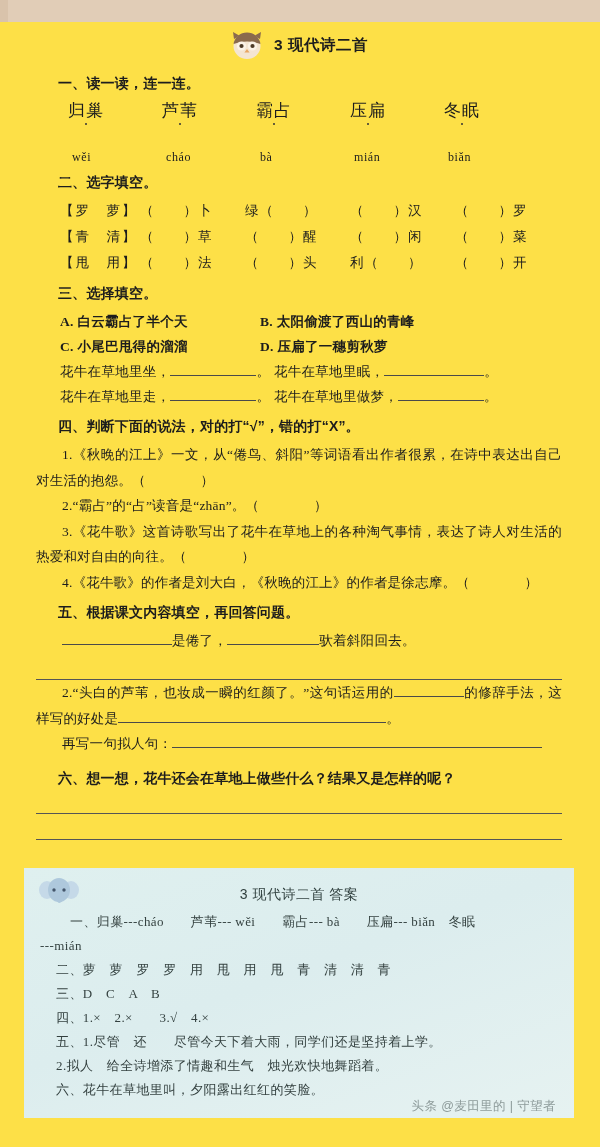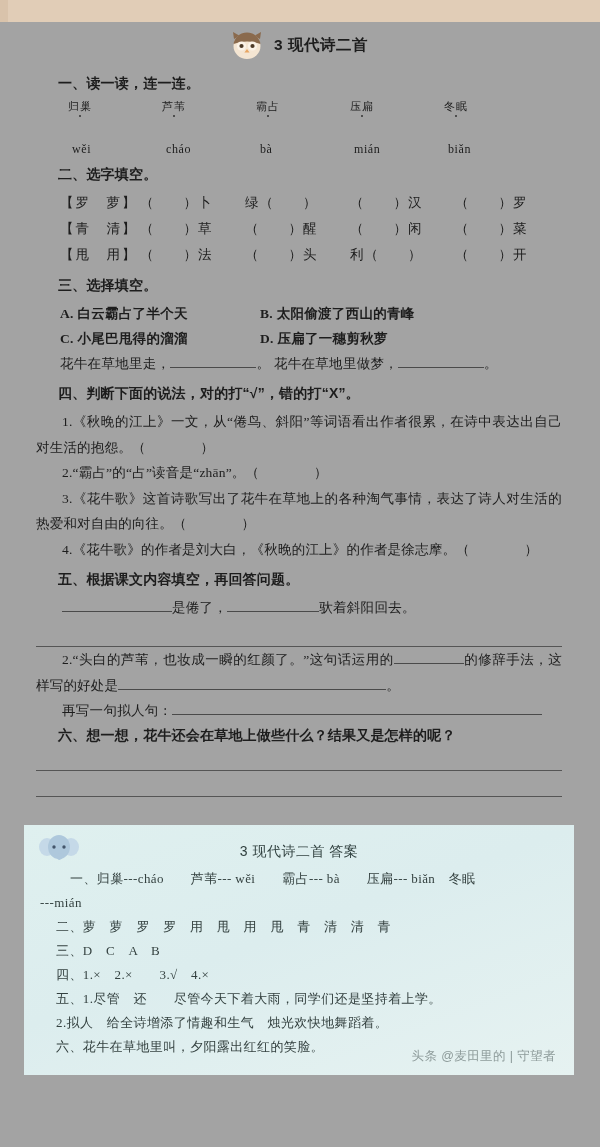--- a/index.html
+++ b/index.html
@@ -3,21 +3,21 @@
 <meta charset="utf-8">
 <style>
   html,body{margin:0;padding:0;}
   body{
     width:600px;
     background:#ffffff;
     font-family:"Liberation Serif","DejaVu Serif",serif;
     color:#1d1d1d;
     -webkit-font-smoothing:antialiased;
   }
-  .page{position:relative;width:600px;min-height:1147px;overflow:hidden;background:#a3a3a3;}
+  .page{position:relative;width:600px;min-height:1147px;overflow:hidden;background:#fde047;}
 
   
   .top-banner{
     position:absolute;left:0;top:0;width:600px;height:22px;
     background:#e1cdb7;
   }
   .top-banner .shade{
     position:absolute;left:0;top:0;width:8px;height:22px;
     background:#d9c3ab;
   }
@@ -43,21 +43,21 @@
     font-family:"Liberation Sans","DejaVu Sans",sans-serif;
     letter-spacing:.2px;
   }
   .sec-head.tight{margin-bottom:3px;}
 
   
   .match-row{
     display:flex;margin:0 0 0 26px;width:470px;
   }
   .match-row .cell{
-    flex:1 1 0;font-size:11px;text-align:left;letter-spacing:1px;
+    flex:1 1 0;font-size:17px;text-align:left;letter-spacing:1px;
     position:relative;
   }
   .match-words .cell{padding-left:6px;}
   .match-words .cell .dotted{position:relative;}
   .match-words .cell .dotted::after{
     content:"";position:absolute;left:50%;bottom:-5px;
     width:2px;height:2px;border-radius:50%;background:#333;
     transform:translateX(-50%);
   }
   .match-gap{height:26px;}
@@ -133,21 +133,21 @@
   }
   .ans-line-txt{
     font-size:13px;line-height:24px;color:#33403f;letter-spacing:.4px;
     margin:0;padding-left:16px;text-indent:0;
   }
   .ans-line-txt.first{text-indent:14px;}
   .ans-line-txt.cont{padding-left:0;}
 
   
   .watermark{
-    position:absolute;right:18px;bottom:10px;
+    position:absolute;right:18px;bottom:3px;
     font-size:12.5px;color:#7e8c8b;opacity:.85;
     font-family:"Liberation Sans","DejaVu Sans",sans-serif;
     letter-spacing:.4px;white-space:nowrap;
   }
 </style>
 </head>
 <body>
 
 <div class="page">
 
@@ -221,20 +221,24 @@
     <div class="opt-row">
       <span class="opt">A. 白云霸占了半个天</span>
       <span class="opt">B. 太阳偷渡了西山的青峰</span>
     </div>
     <div class="opt-row">
       <span class="opt">C. 小尾巴甩得的溜溜</span>
       <span class="opt">D. 压扁了一穗剪秋萝</span>
     </div>
 
     <div class="sent-row">
+      <span>花牛在草地里坐，</span><span class="ul w86"></span><span>。</span>
+      <span>花牛在草地里眠，</span><span class="ul w100"></span><span>。</span>
+    </div>
+    <div class="sent-row">
       <span>花牛在草地里走，</span><span class="ul w86"></span><span>。</span>
       <span>花牛在草地里做梦，</span><span class="ul w86"></span><span>。</span>
     </div>
 
     <div class="sec-head">四、判断下面的说法，对的打“√”，错的打“X”。</div>
 
     <p class="para indent">1.《秋晚的江上》一文，从“倦鸟、斜阳”等词语看出作者很累，在诗中表达出自己对生活的抱怨。（　　　　）</p>
     <p class="para indent">2.“霸占”的“占”读音是“zhān”。（　　　　）</p>
     <p class="para indent">3.《花牛歌》这首诗歌写出了花牛在草地上的各种淘气事情，表达了诗人对生活的热爱和对自由的向往。（　　　　）</p>
     <p class="para indent">4.《花牛歌》的作者是刘大白，《秋晚的江上》的作者是徐志摩。（　　　　）</p>
@@ -247,21 +251,21 @@
     <div class="ans-line sp"></div>
 
     <p class="para indent" style="">
       <span>2.“头白的芦苇，也妆成一瞬的红颜了。”这句话运用的</span><span class="ul w70"></span><span>的修辞手法，这样写的好处是</span><span class="ul" style="width:268px;"></span><span>。</span>
     </p>
 
     <div class="sent-row" style="margin-left:26px;">
       <span>再写一句拟人句：</span><span class="ul" style="width:370px;"></span>
     </div>
 
-    <div class="sec-head tight" style="margin-top:4px;">六、想一想，花牛还会在草地上做些什么？结果又是怎样的呢？</div>
+    <div class="sec-head tight" style="margin-top:14px;">六、想一想，花牛还会在草地上做些什么？结果又是怎样的呢？</div>
     <div class="q6-lines">
       <div class="ans-line"></div>
       <div class="ans-line"></div>
     </div>
 
   </div>
 
   <div class="answer-card">
     <div class="ans-title-row">
       <svg class="elephant" viewBox="0 0 42 34">

